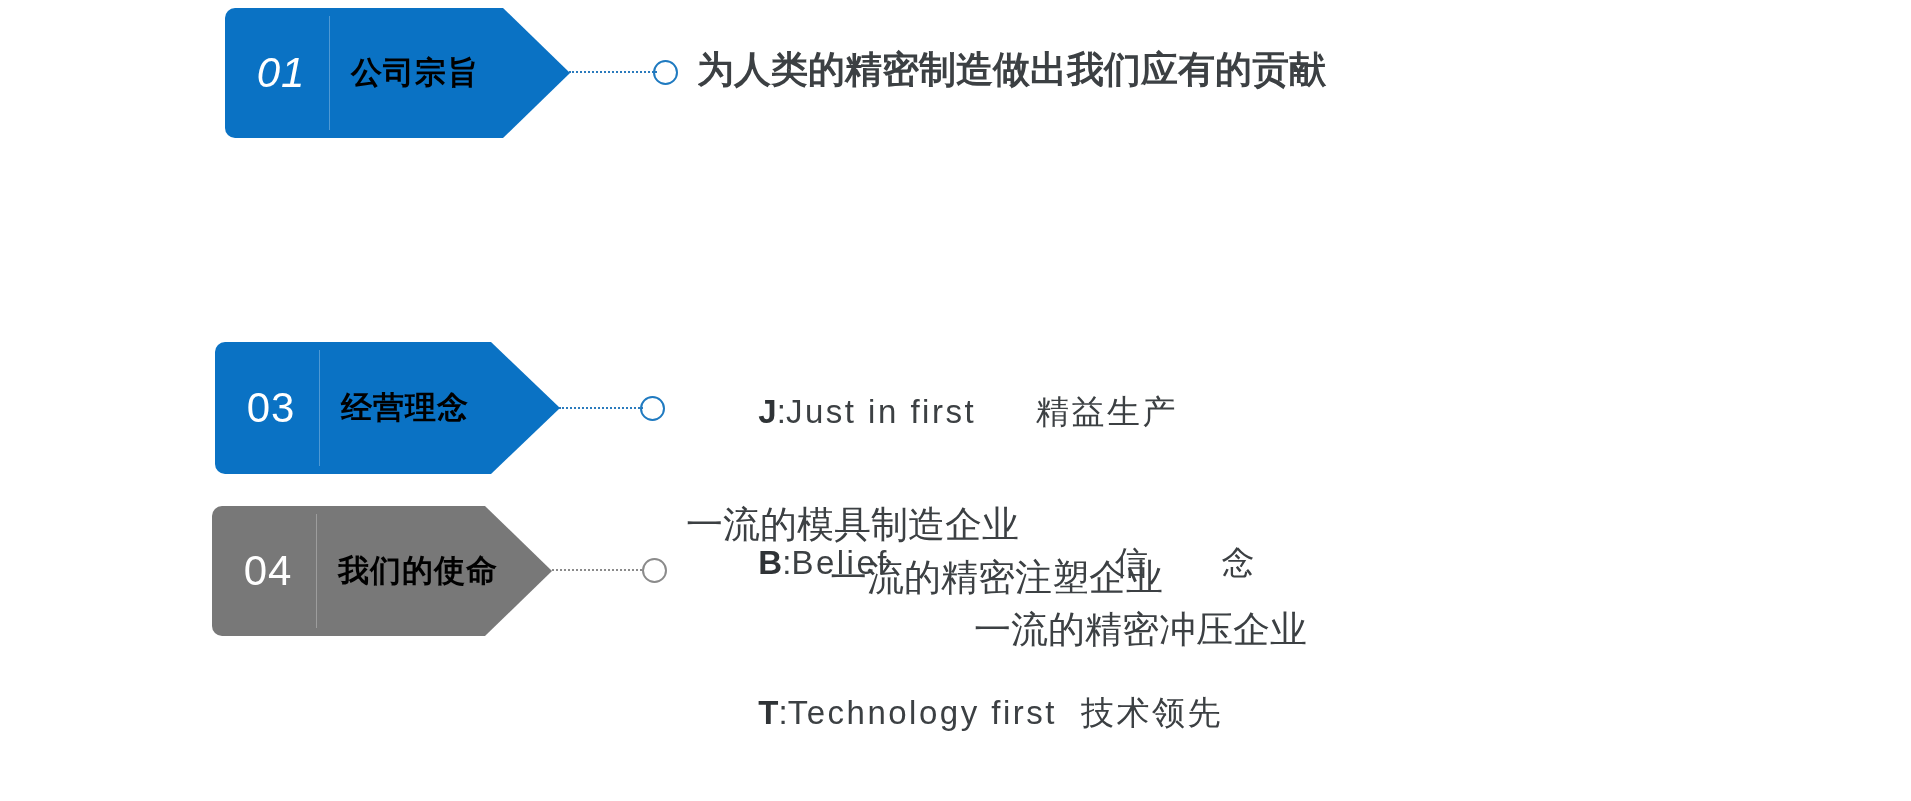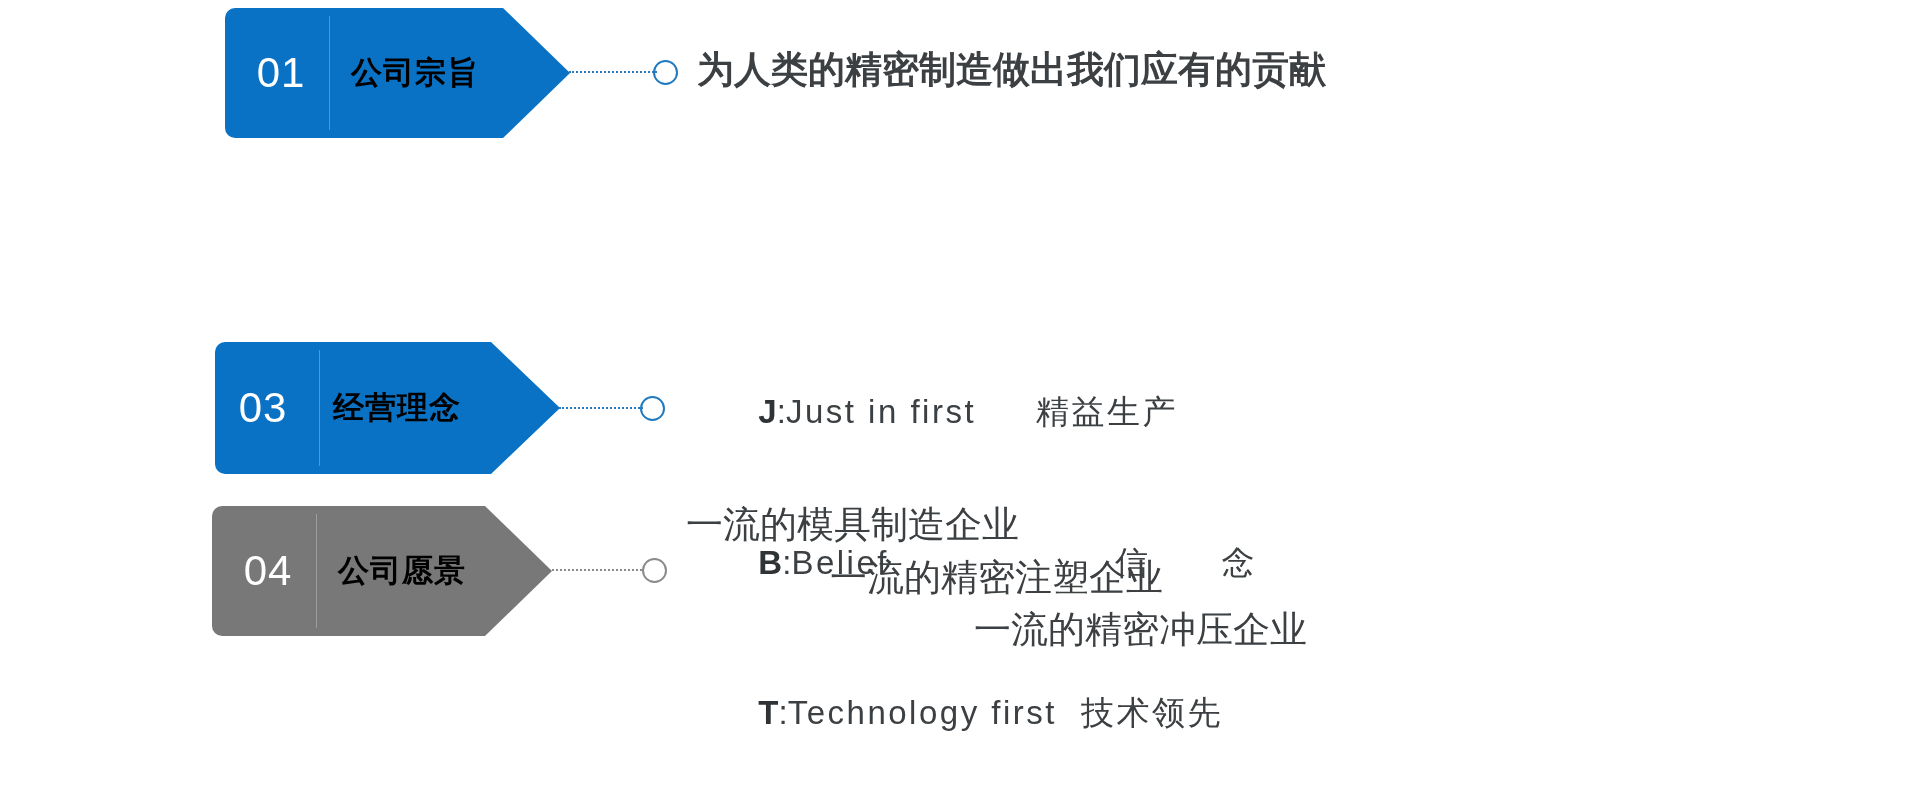--- a/index.html
+++ b/index.html
@@ -123,21 +123,21 @@
 
 <div id="stage">
 
   <div class="row" style="left:225px; top:8px; width:1650px; height:130px;">
 
     <div class="banner" style="width:345px; height:130px;">
       <svg class="banner-shape" viewBox="0 0 345 130" preserveAspectRatio="none">
         <path d="M10,0 H278 L345,65 L278,130 H10 A10,10 0 0 1 0,120 V10 A10,10 0 0 1 10,0 Z" fill="#0a72c4"></path>
       </svg>
       <div class="banner-inner">
-        <div class="step-num" style="width:96px; font-size:42px; padding-left:8px;">01</div>
+        <div class="step-num" style="width:96px; font-size:42px; padding-left:8px;font-style:italic;">01</div>
         <div class="divider" style="left:104px;"></div>
         <div class="step-label" style="font-size:31px; margin-left:22px;">公司宗旨</div>
       </div>
     </div>
 
     <div class="connector" style="left:344px; top:63px; width:88px;"></div>
     <div class="marker" style="left:428px; top:52px; width:25px; height:25px;"></div>
 
     <div class="content" style="left:472px; top:38px; font-size:37px;font-weight:bold;">
       <span class="line">为人类的精密制造做出我们应有的贡献</span>
@@ -145,21 +145,21 @@
   </div>
 
 
   <div class="row" style="left:215px; top:342px; width:1660px; height:132px;">
 
     <div class="banner" style="width:345px; height:132px;">
       <svg class="banner-shape" viewBox="0 0 345 132" preserveAspectRatio="none">
         <path d="M10,0 H276 L345,66 L276,132 H10 A10,10 0 0 1 0,122 V10 A10,10 0 0 1 10,0 Z" fill="#0a72c4"></path>
       </svg>
       <div class="banner-inner">
-        <div class="step-num" style="width:96px; font-size:42px; ">03</div>
+        <div class="step-num" style="width:96px; font-size:42px; padding-left:8px;">03</div>
         <div class="divider" style="left:104px;"></div>
         <div class="step-label" style="font-size:31px; margin-left:22px;">经营理念</div>
       </div>
     </div>
 
     <div class="connector" style="left:344px; top:65px; width:84px;"></div>
     <div class="marker" style="left:425px; top:54px; width:25px; height:25px;"></div>
 
     <div class="content" style="left:470px; top:-5px; font-size:33px; line-height:1.52;">
       <span class="kv">
@@ -176,21 +176,21 @@
 
   <div class="row" style="left:212px; top:506px; width:1680px; height:130px;">
 
     <div class="banner" style="width:340px; height:130px;">
       <svg class="banner-shape" viewBox="0 0 340 130" preserveAspectRatio="none">
         <path d="M10,0 H273 L340,65 L273,130 H10 A10,10 0 0 1 0,120 V10 A10,10 0 0 1 10,0 Z" fill="#787878"></path>
       </svg>
       <div class="banner-inner">
         <div class="step-num" style="width:96px; font-size:42px; padding-left:8px;">04</div>
         <div class="divider" style="left:104px;"></div>
-        <div class="step-label" style="font-size:31px; margin-left:22px;">公司愿景</div>
+        <div class="step-label" style="font-size:31px; margin-left:22px;">我们的使命</div>
       </div>
     </div>
 
     <div class="connector gray" style="left:340px; top:63px; width:90px;"></div>
     <div class="marker gray" style="left:430px; top:52px; width:25px; height:25px;"></div>
 
     <div class="content" style="left:474px; top:-7px; font-size:37px; line-height:1.42;">
       <span class="line">一流的模具制造企业</span>
       <span class="line" style="padding-left:144px;">一流的精密注塑企业</span>
       <span class="line" style="padding-left:288px;">一流的精密冲压企业</span>

